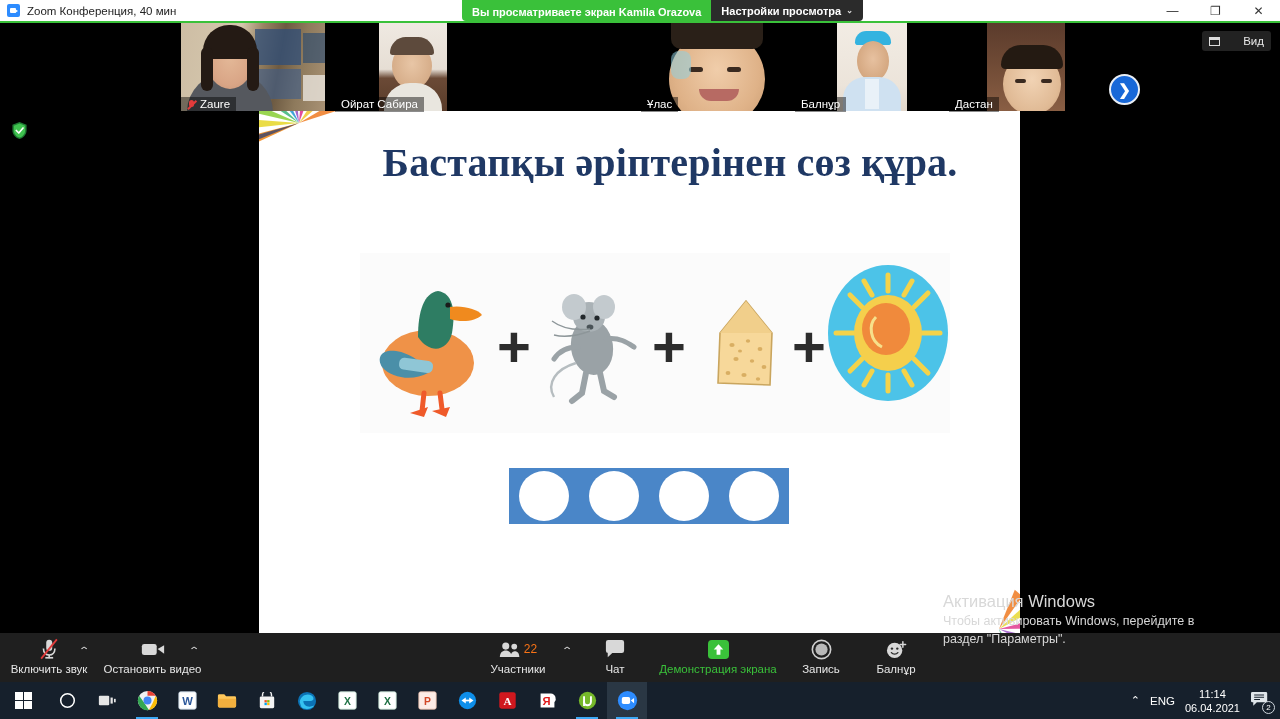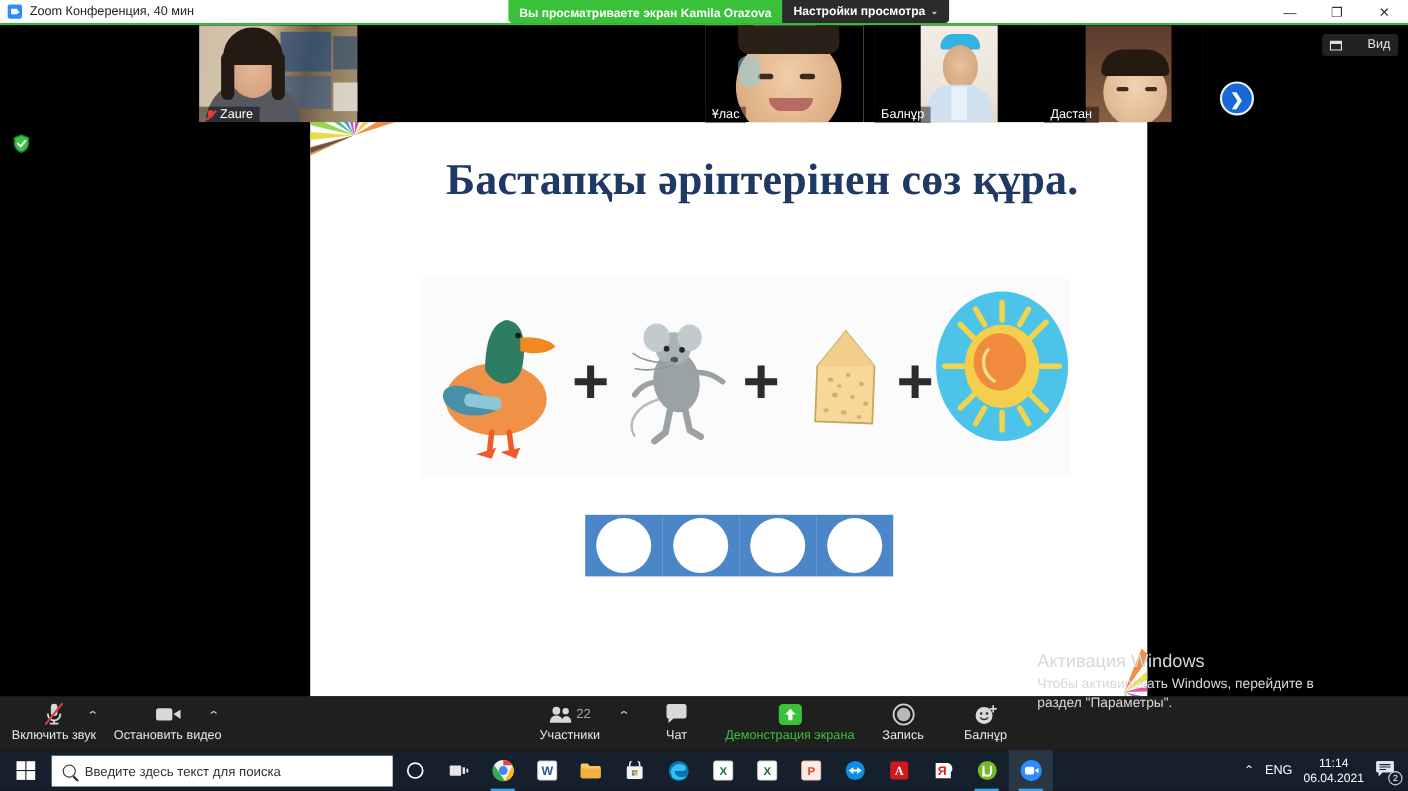--- a/index.html
+++ b/index.html
@@ -110,21 +110,21 @@
     position: absolute; left: 11px; top: 121px; width: 17px; height: 19px; z-index: 6;
   }
 
   
   .screen-black {
     position: absolute; left: 133px; top: 111px; width: 1014px; height: 522px;
     background: #000;
   }
   .slide {
     position: absolute; left: 259px; top: 111px; width: 761px; height: 522px;
-    background: #fff; overflow: hidden; margin-left: 23px;
+    background: #fff; overflow: hidden;
   }
   .slide-title {
     position: absolute; left: 76px; top: 28px; width: 670px;
     text-align: center;
     font-family: "Liberation Serif", serif;
     font-size: 40px; font-weight: bold; color: #1f3864;
     letter-spacing: .2px; white-space: nowrap;
   }
   .deco { position: absolute; left: -6px; top: -2px; width: 96px; height: 112px; }
 
@@ -244,20 +244,32 @@
         <div style="position:absolute;left:22px;top:2px;width:54px;height:34px;background:#241a14;border-radius:26px 26px 6px 6px"></div>
         <div style="position:absolute;left:20px;top:24px;width:12px;height:44px;background:#241a14;border-radius:6px"></div>
         <div style="position:absolute;left:66px;top:24px;width:12px;height:44px;background:#241a14;border-radius:6px"></div>
       </div>
       <div class="nm">
         <span class="mic-off"></span>
         <span>Zaure</span>
       </div>
     </div>
 
+    <div class="tile" style="left:335px">
+      <div class="vid">
+        <div class="room" style="background:#000"></div>
+        <div style="position:absolute;left:44px;top:0;width:68px;height:89px;background:linear-gradient(180deg,#efe9e2 0%,#e6ded4 52%,#6b4a36 62%,#573a28 100%)"></div>
+        <div class="face" style="left:57px;top:20px;width:40px;height:46px;background:radial-gradient(ellipse at 50% 45%,#e8c6a6 0%,#d6ad89 70%,#bb9370 100%)"></div>
+        <div style="position:absolute;left:55px;top:14px;width:44px;height:18px;background:#5d4a3c;border-radius:22px 22px 3px 3px"></div>
+        <div style="position:absolute;left:49px;top:60px;width:58px;height:29px;background:#e9e6df;border-radius:26px 26px 0 0"></div>
+      </div>
+      <div class="nm">
+        <span>Ойрат Сабира</span>
+      </div>
+    </div>
 
 
     <div class="tile active" style="left:641px">
       <div class="vid">
         <div class="room" style="background:#000"></div>
         <div style="position:absolute;left:44px;top:0;width:56px;height:89px;background:linear-gradient(180deg,#cfd9e0 0%,#dfe7ec 60%,#c6d2d9 100%)"></div>
         <div class="face" style="left:28px;top:8px;width:96px;height:96px;background:radial-gradient(ellipse at 50% 40%,#f0cdaa 0%,#dfb288 62%,#c79a70 100%)"></div>
         <div style="position:absolute;left:30px;top:0px;width:92px;height:26px;background:#2a2018;border-radius:0 0 10px 10px"></div>
         <div style="position:absolute;left:48px;top:44px;width:14px;height:5px;background:#3a2a20;border-radius:3px"></div>
         <div style="position:absolute;left:86px;top:44px;width:14px;height:5px;background:#3a2a20;border-radius:3px"></div>
@@ -483,21 +495,21 @@
     <div class="tb-caret" style="left:190px">⌃</div>
 
     <div class="tb-item" style="left:487px;width:62px">
       <div class="tb-icon-box" style="gap:3px">
         <svg viewBox="0 0 26 20" width="22" height="17">
           <circle cx="8" cy="6" r="4.2" fill="#d8d8d8"></circle>
           <circle cx="18" cy="6.5" r="3.4" fill="#d8d8d8"></circle>
           <path d="M1 19 C1 13.6 4.3 11.2 8 11.2 C11.7 11.2 15 13.6 15 19 Z" fill="#d8d8d8"></path>
           <path d="M13.5 19 C13.8 14.4 15.8 12 18.4 12 C21.3 12 24 13.8 24 19 Z" fill="#d8d8d8"></path>
         </svg>
-        <span style="font-size:12px;color:#a3a3a3">22</span>
+        <span style="font-size:12px;color:#f97316">22</span>
       </div>
       <div class="tb-label">Участники</div>
     </div>
     <div class="tb-caret" style="left:563px">⌃</div>
 
     <div class="tb-item" style="left:592px;width:46px">
       <div class="tb-icon-box">
         <svg viewBox="0 0 24 22" width="22" height="20">
           <path d="M2 3.5 A2.5 2.5 0 0 1 4.5 1 H19.5 A2.5 2.5 0 0 1 22 3.5 V13 A2.5 2.5 0 0 1 19.5 15.5 H9 L4 20 V15.5 H4.5 A2.5 2.5 0 0 1 2 13 Z" fill="#d8d8d8"></path>
         </svg>
@@ -541,24 +553,20 @@
   </div>
 
   <div class="taskbar">
     <div class="start-btn">
       <span class="winlogo">
           <i></i>
           <i></i>
           <i></i>
           <i></i>
         </span>
-    </div>
-    <div class="search-box">
-      <span class="mag"></span>
-      <span>Введите здесь текст для поиска</span>
     </div>
 
     <div class="tb-ico">
       <svg viewBox="0 0 20 20" width="17" height="17">
           <circle cx="10" cy="10" r="8" fill="none" stroke="#fff" stroke-width="1.8"></circle>
         </svg>
     </div>
     <div class="tb-ico">
       <svg viewBox="0 0 22 18" width="19" height="16">
         <rect x="1" y="3" width="12" height="11" rx="1.2" fill="#e6e6e6"></rect>

